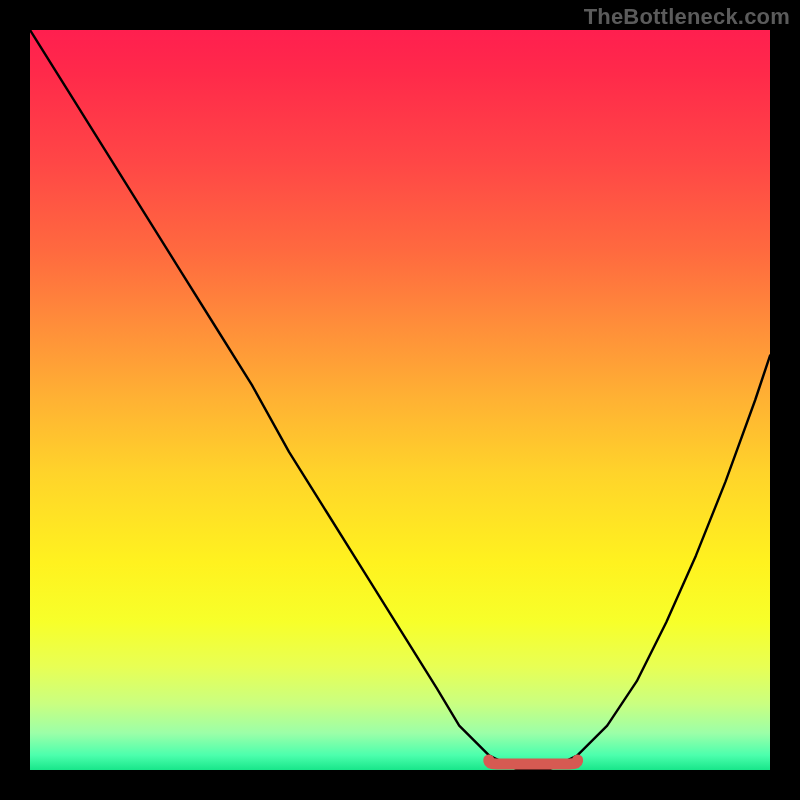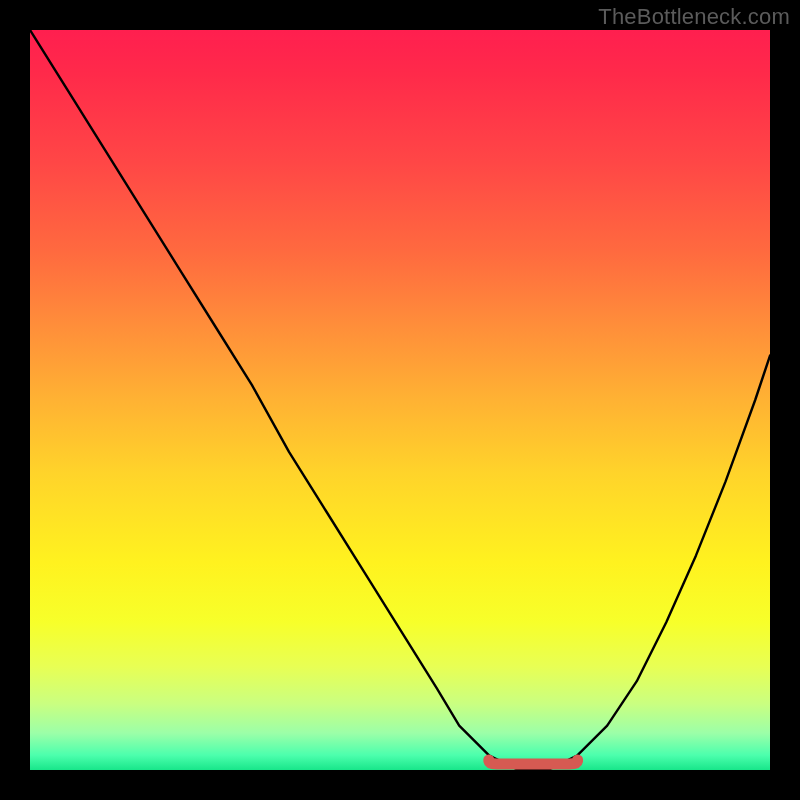--- a/index.html
+++ b/index.html
@@ -16,21 +16,21 @@
     width: 800px;
     height: 800px;
     background: #000;
   }
   .watermark {
     position: absolute;
     top: 4px;
     right: 10px;
     color: #5b5b5b;
     font-size: 22px;
-    font-weight: 400;
+    font-weight: 700;
     z-index: 10;
     letter-spacing: 0.2px;
   }
   .plot-area {
     position: absolute;
     left: 30px;
     top: 30px;
     width: 740px;
     height: 740px;
     overflow: hidden;

